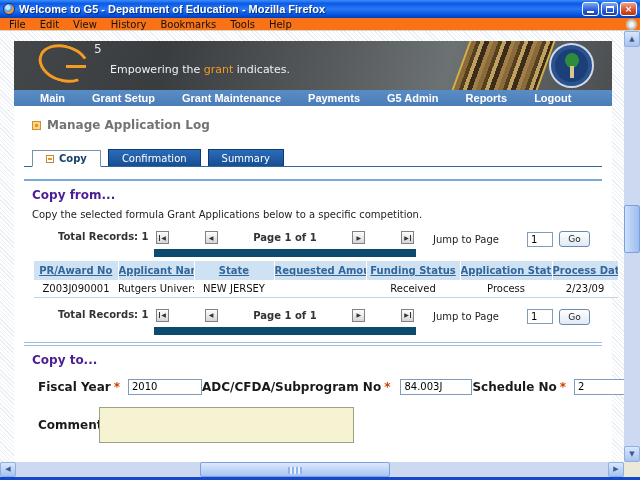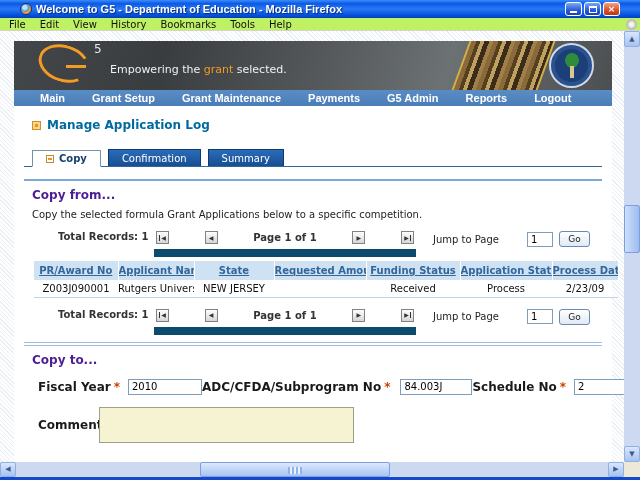--- a/index.html
+++ b/index.html
@@ -4,36 +4,36 @@
 <style>
   * { margin:0; padding:0; box-sizing:border-box; }
   html,body { width:640px; height:480px; overflow:hidden; }
   body { font-family:"DejaVu Sans", sans-serif; font-size:10px; background:#fff; }
 
   .window { position:absolute; left:0; top:0; width:640px; height:480px; background:#fff; }
 
   
   .titlebar { position:absolute; left:0; top:0; width:640px; height:18px;
     background:linear-gradient(180deg,#3c8cf8 0%,#0a5ae8 20%,#2a78f4 50%,#0350dc 85%,#0340b8 100%);
-    display:flex; align-items:center; padding:0 20px; }
+    display:flex; align-items:center; padding:0 3px; }
   .fficon { width:12px; height:12px; border-radius:50%; margin-right:4px; flex:0 0 auto;
     background:radial-gradient(circle at 38% 35%, #bfe3ff 0 22%, #4d9ae0 40%, #f4a23c 62%, #d9641a 100%);
     border:1px solid #13317c; }
   .title-text { color:#fff; font-family:"Liberation Sans", sans-serif; font-weight:bold; font-size:11px;
     text-shadow:1px 1px 1px #02287c; white-space:nowrap; overflow:hidden; flex:1; }
   .winbtns { display:flex; gap:2px; }
   .wbtn { width:17px; height:14px; border:1px solid #fff; border-radius:3px;
     display:flex; align-items:center; justify-content:center; color:#fff; font-size:9px; line-height:1; }
   .wbtn.min, .wbtn.max { background:linear-gradient(180deg,#7ca8f4,#2a5ad8 60%,#1840b0); }
   .wbtn.close { background:linear-gradient(180deg,#f0a088,#e0552e 55%,#b03818); font-weight:bold; }
   .min-glyph { width:7px; height:3px; border-bottom:2px solid #fff; margin-top:5px; }
   .max-glyph { width:8px; height:7px; border:1px solid #fff; border-top:2px solid #fff; }
 
   
-  .menubar { position:absolute; left:0; top:18px; width:640px; height:13px; background:#bef264;
+  .menubar { position:absolute; left:0; top:18px; width:640px; height:13px; background:#f97316;
     border-bottom:1px solid #d8d4c4; display:flex; align-items:center; padding-left:2px; }
   .menu-item { padding:0 7px; font-size:10px; color:#111; line-height:13px; }
   .throbber { position:absolute; right:3px; top:1px; width:11px; height:11px; border-radius:50%;
     background:radial-gradient(circle,#f4f4f0 0 25%, #b8b8b0 60%, #ece9d8 100%); }
 
   
   .viewport { position:absolute; left:0; top:31px; width:624px; height:431px; overflow:hidden;
     background:repeating-linear-gradient(45deg,#ffffff 0 2px,#eaeef5 2px 3px); }
   .card { position:absolute; left:14px; top:10px; width:598px; height:421px; background:#fff; }
 
@@ -57,21 +57,21 @@
   
   .nav { width:598px; height:16px; background:linear-gradient(180deg,#5a8cc4,#4a7db8); display:flex;
     align-items:center; padding-left:26px; gap:27px; }
   .nav-item { color:#fff; font-family:"Liberation Sans", sans-serif; font-weight:bold; font-size:11px; white-space:nowrap; }
 
   
   .inner { padding:0 10px; }
   .page-title-row { display:flex; align-items:center; gap:6px; margin:12px 0 0 8px; }
   .mal-icon { width:9px; height:9px; background:#f8d888; border:1px solid #d09030; position:relative; }
   .mal-icon::after { content:""; position:absolute; left:2px; top:2px; width:3px; height:3px; background:#f09020; }
-  .page-title { color:#0369a1; font-weight:bold; font-size:12px; }
+  .page-title { color:#737373; font-weight:bold; font-size:12px; }
 
   .tabs { display:flex; align-items:flex-end; padding-left:8px; gap:7px; margin-top:17px;
     border-bottom:1px solid #33669
 9; height:18px; border-bottom:1px solid #336699; }
   .tab { height:17px; display:flex; align-items:center; padding:0 13px; font-size:10px; white-space:nowrap; }
   .tab.inactive { background:linear-gradient(180deg,#2a6cb8,#174e92); color:#fff; border:1px solid #0f3a70; border-bottom:none; }
   .tab.active { background:#fff; border:1px solid #7a92a8; border-bottom:1px solid #fff; margin-bottom:-1px;
     color:#16406e; font-weight:bold; gap:5px; }
   .tab-icon { width:8px; height:8px; border:1px solid #c08830; background:#fff; position:relative; }
   .tab-icon::after { content:""; position:absolute; left:1px; top:2px; width:4px; height:2px; background:#f09020; }
@@ -173,21 +173,21 @@
     <span class="throbber"></span>
   </div>
 
   <div class="viewport">
     <div class="card">
 
       <div class="banner">
         <div class="g-ellipse"></div>
         <div class="g-bar"></div>
         <div class="logo-5">5</div>
-        <div class="tagline"><span>Empowering the </span><span class="hl">grant</span><span> selected.</span></div>
+        <div class="tagline"><span>Empowering the </span><span class="hl">grant</span><span> indicates.</span></div>
         <div class="books"></div>
         <div class="seal">
           <div class="seal-tree"></div>
           <div class="seal-trunk"></div>
         </div>
       </div>
 
       <div class="nav">
         <span class="nav-item">Main</span>
         <span class="nav-item">Grant Setup</span>

